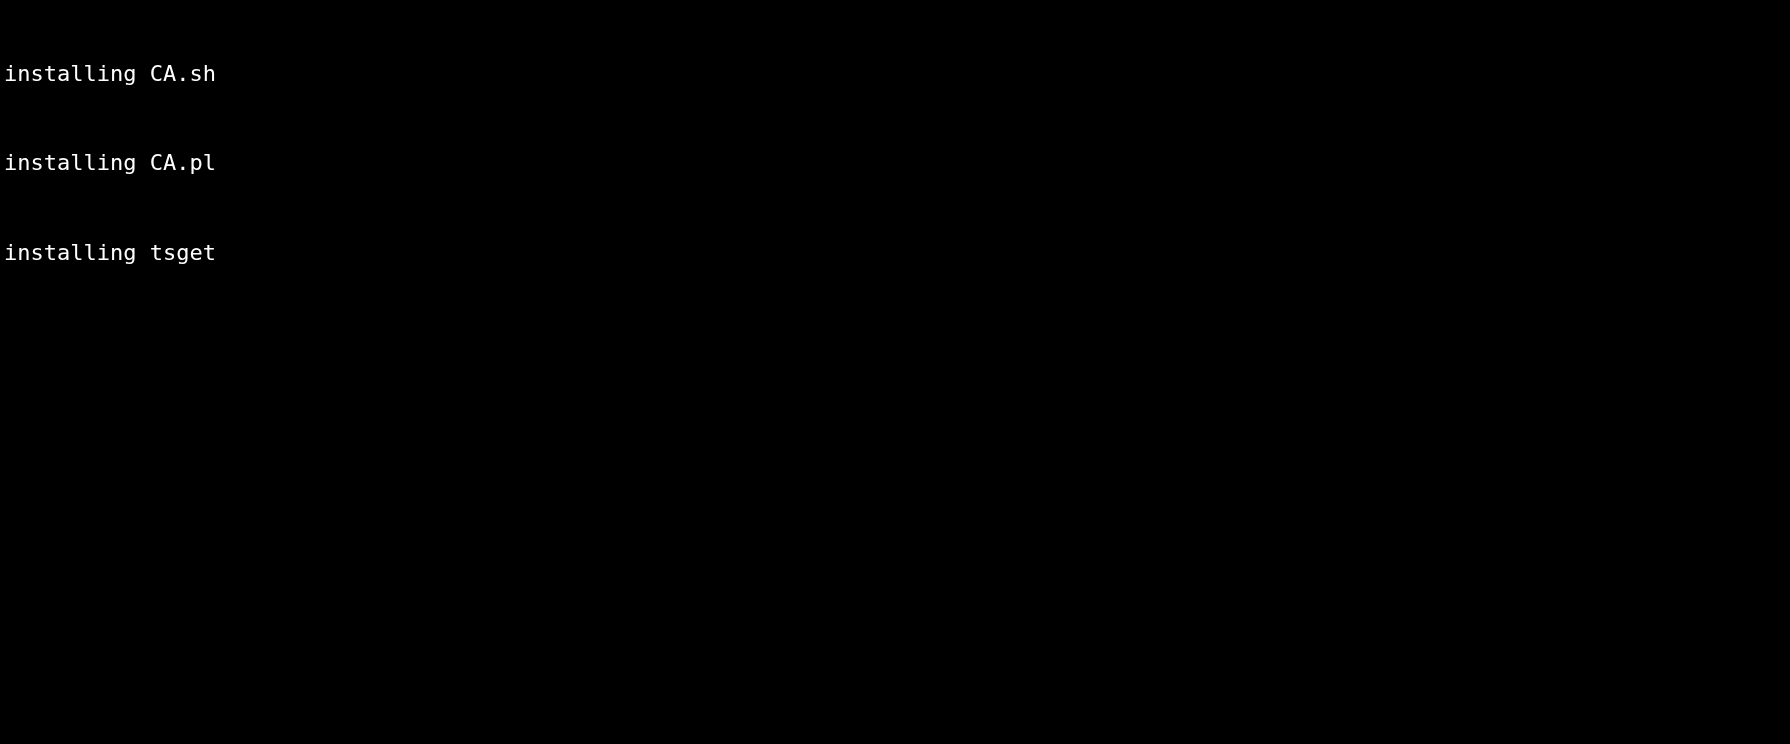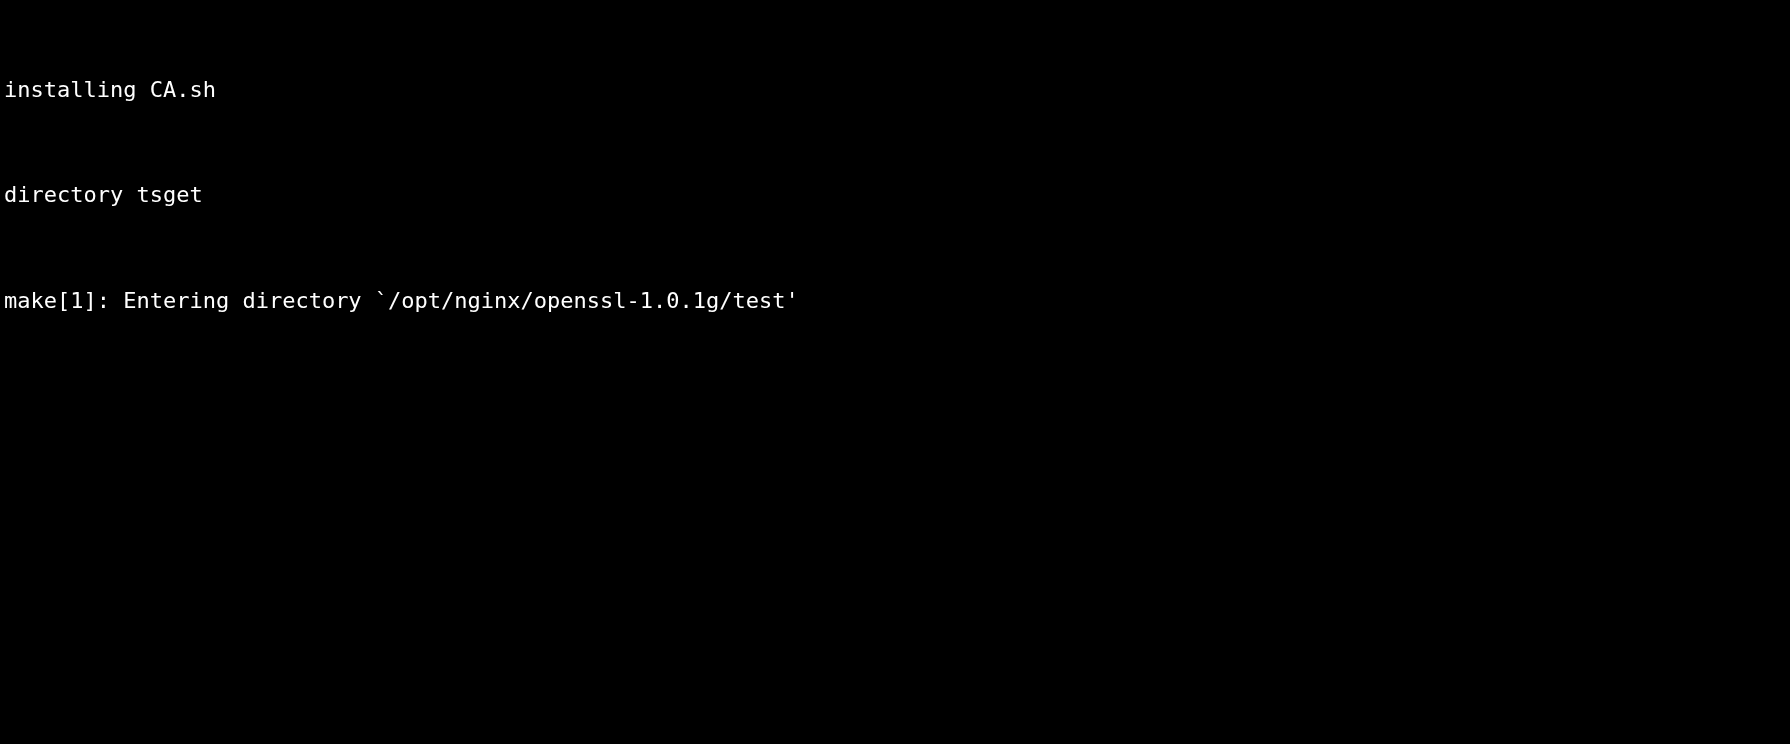--- a/index.html
+++ b/index.html
@@ -17,30 +17,29 @@
       width: 1790px;
       height: 744px;
       overflow: hidden;
       font-weight: 500;
     }
     .terminal-output {
       white-space: pre;
     }
     .output-line {
       display: block;
-      margin-top: 16px;
     }
   </style>
 </head>
 <body>
 
 <div class="terminal-output">
   <span class="output-line">installing CA.sh</span>
-  <span class="output-line">directory tsget</span>
-  <span class="output-line">make[1]: Entering directory `/opt/nginx/openssl-1.0.1g/test'</span>
+  <span class="output-line">installing CA.pl</span>
+  <span class="output-line">installing tsget</span>
   
   
   
   
   
   
   
   
   
   

